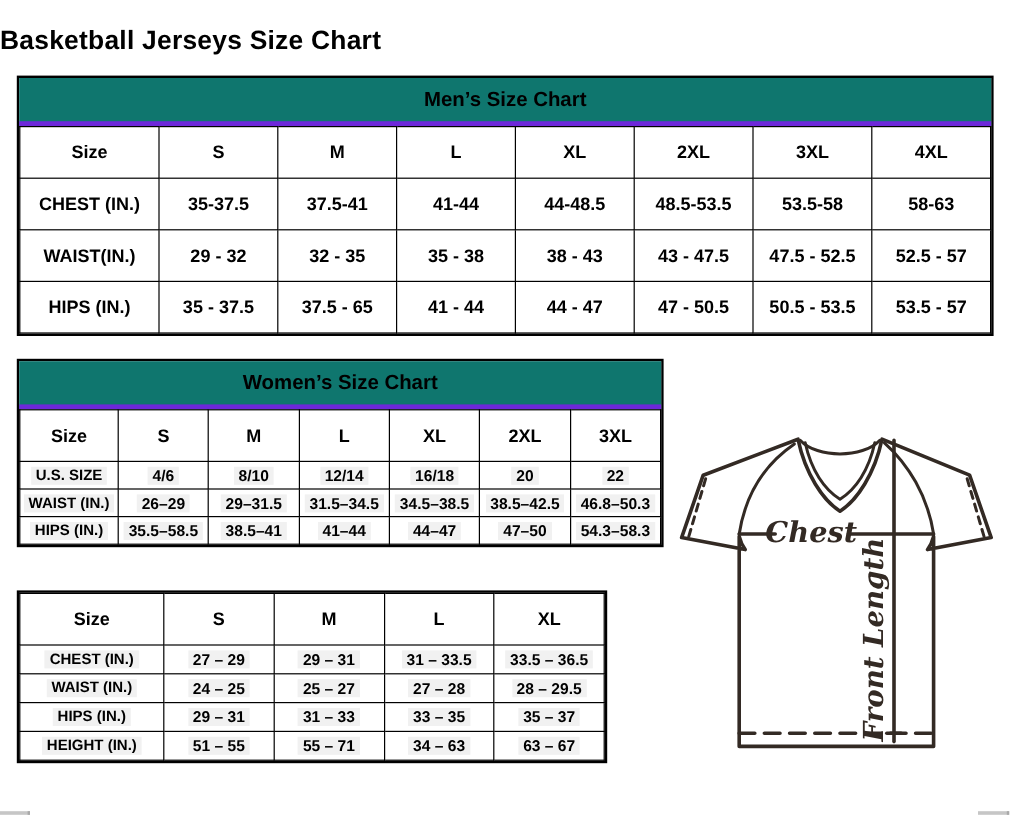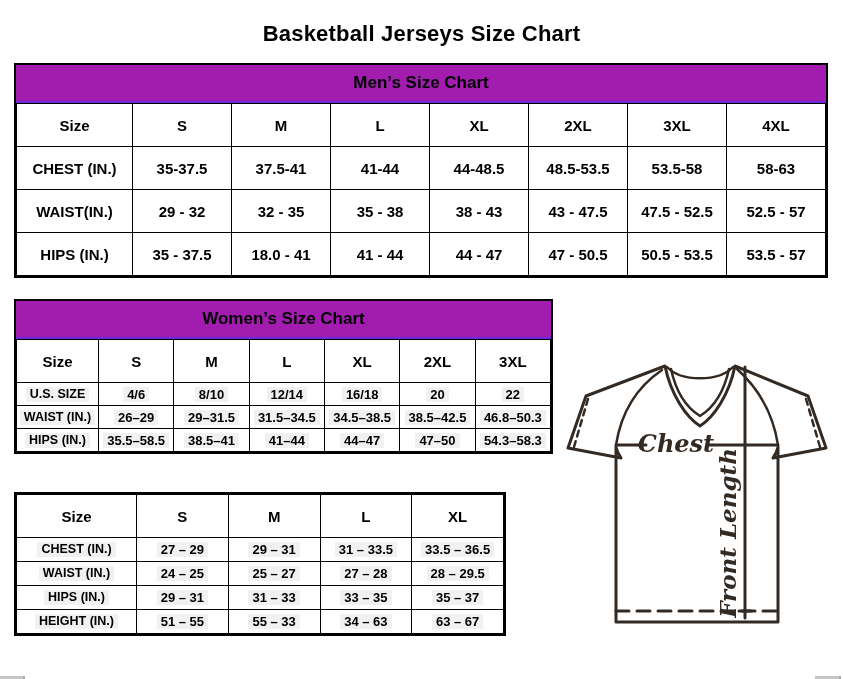--- a/index.html
+++ b/index.html
@@ -1,26 +1,26 @@
 <!DOCTYPE html>
 <html><head>
 <meta charset="utf-8">
 <style>
   html,body{margin:0;padding:0;}
   body{
     width:843px;height:679px;background:#ffffff;position:relative;
     font-family:"Liberation Sans",sans-serif;color:#000;overflow:hidden;
   }
   .page-title{
-    position:absolute;top:6px;left:0;width:843px;text-align:center;
+    position:absolute;top:6px;left:0;width:843px;
     font-size:22px;font-weight:bold;letter-spacing:.2px;
   }
   .chart{position:absolute;border:2px solid #000;background:#fff;}
   .chart-title{
-    background:#a21caf;border-bottom:2px solid #6d28d9;text-align:center;
+    background:#0f766e;border-bottom:4px solid #6d28d9;text-align:center;
     font-weight:bold;font-size:17px;height:36px;line-height:36px;
   }
   table{border-collapse:collapse;width:100%;table-layout:fixed;}
   th,td{
     border:1px solid #000;text-align:center;vertical-align:middle;
     font-weight:bold;padding:0;overflow:hidden;white-space:nowrap;
   }
   
   .men{left:14px;top:63px;width:810px;}
   .men thead th{height:42px;font-size:15px;}
@@ -94,21 +94,21 @@
           <td><span>32 - 35</span></td>
           <td><span>35 - 38</span></td>
           <td><span>38 - 43</span></td>
           <td><span>43 - 47.5</span></td>
           <td><span>47.5 - 52.5</span></td>
           <td><span>52.5 - 57</span></td>
         </tr>
         <tr>
           <th><span>HIPS (IN.)</span></th>
           <td><span>35 - 37.5</span></td>
-          <td><span>18.0 - 41</span></td>
+          <td><span>37.5 - 65</span></td>
           <td><span>41 - 44</span></td>
           <td><span>44 - 47</span></td>
           <td><span>47 - 50.5</span></td>
           <td><span>50.5 - 53.5</span></td>
           <td><span>53.5 - 57</span></td>
         </tr>
       </tbody>
     </table>
 </section>
 
@@ -203,21 +203,21 @@
         <tr>
           <th><span>HIPS (IN.)</span></th>
           <td><span>29 – 31</span></td>
           <td><span>31 – 33</span></td>
           <td><span>33 – 35</span></td>
           <td><span>35 – 37</span></td>
         </tr>
         <tr>
           <th><span>HEIGHT (IN.)</span></th>
           <td><span>51 – 55</span></td>
-          <td><span>55 – 33</span></td>
+          <td><span>55 – 71</span></td>
           <td><span>34 – 63</span></td>
           <td><span>63 – 67</span></td>
         </tr>
       </tbody>
     </table>
 </section>
 
 <svg class="jersey-figure" viewBox="0 0 288 290" xmlns="http://www.w3.org/2000/svg">
   <g fill="none" stroke="#332a24" stroke-width="3" stroke-linejoin="round" stroke-linecap="round">
 

